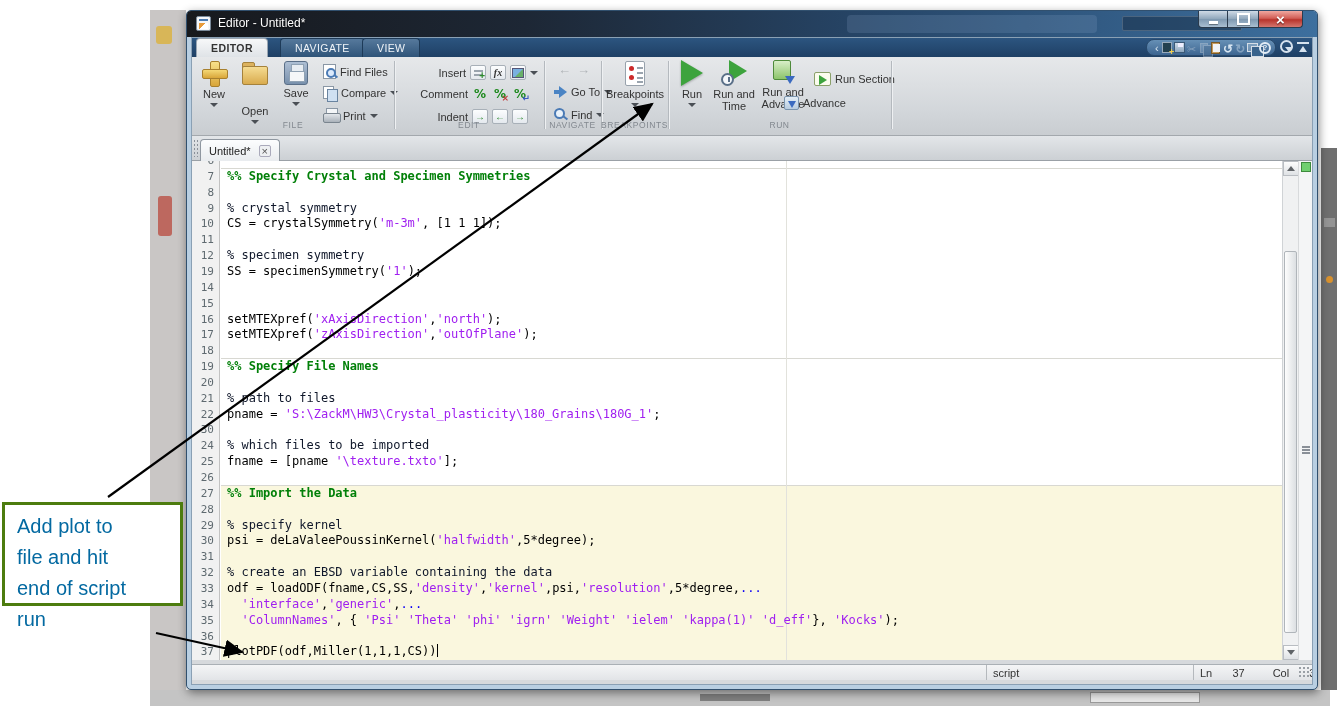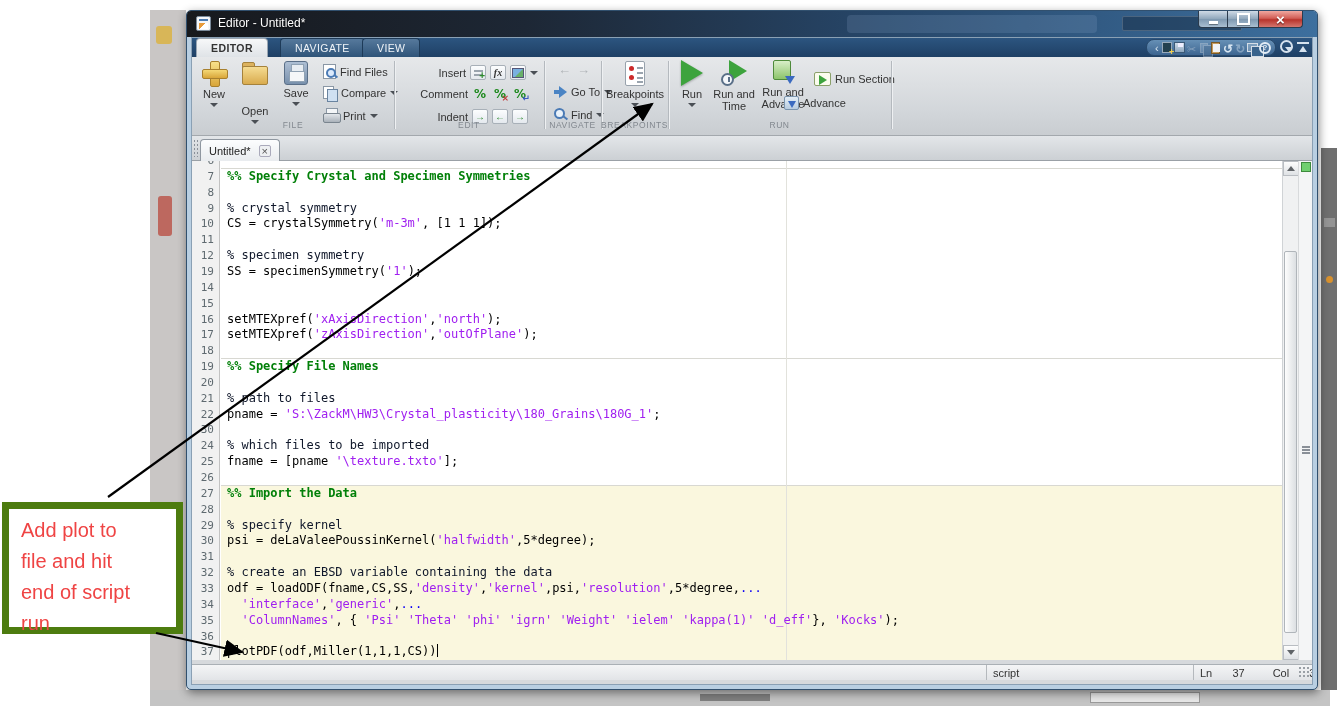--- a/index.html
+++ b/index.html
@@ -208,22 +208,22 @@
   .statusbar{position:absolute;left:0;right:0;bottom:4px;height:16px;background:linear-gradient(#f4f5f6,#e2e4e7);
              border-top:1px solid #aab0b5;font-size:11px;color:#333;}
   .st-cell{position:absolute;top:0;bottom:0;border-left:1px solid #b5b9bd;display:flex;align-items:center;padding:0 6px;}
   .st-script{left:794px;width:207px;}
   .st-lncol{left:1001px;right:22px;display:flex;gap:0;}
   .st-lncol span{margin-right:14px;}
   .grip{position:absolute;right:2px;bottom:2px;width:12px;height:12px;
         background-image:radial-gradient(#9aa0a6 1.2px,transparent 1.3px);background-size:4px 4px;background-position:bottom right;}
 
   
-  .callout{position:absolute;left:2px;top:502px;width:181px;height:132px;background:#fff;border:7px solid #4d7c0f;
-           padding:6px 0 0 12px;font-size:20px;line-height:31px;color:#ef4444;}
+  .callout{position:absolute;left:2px;top:502px;width:181px;height:104px;background:#fff;border:3px solid #4d7c0f;
+           padding:6px 0 0 12px;font-size:20px;line-height:31px;color:#0369a1;}
   .arrows{position:absolute;left:0;top:0;width:1337px;height:706px;pointer-events:none;}
 </style>
 </head>
 <body>
 
 <div id="stage">
 
   <div class="bg-left"></div>
   <div class="bg-frag-y"></div>
   <div class="bg-frag-r"></div>

